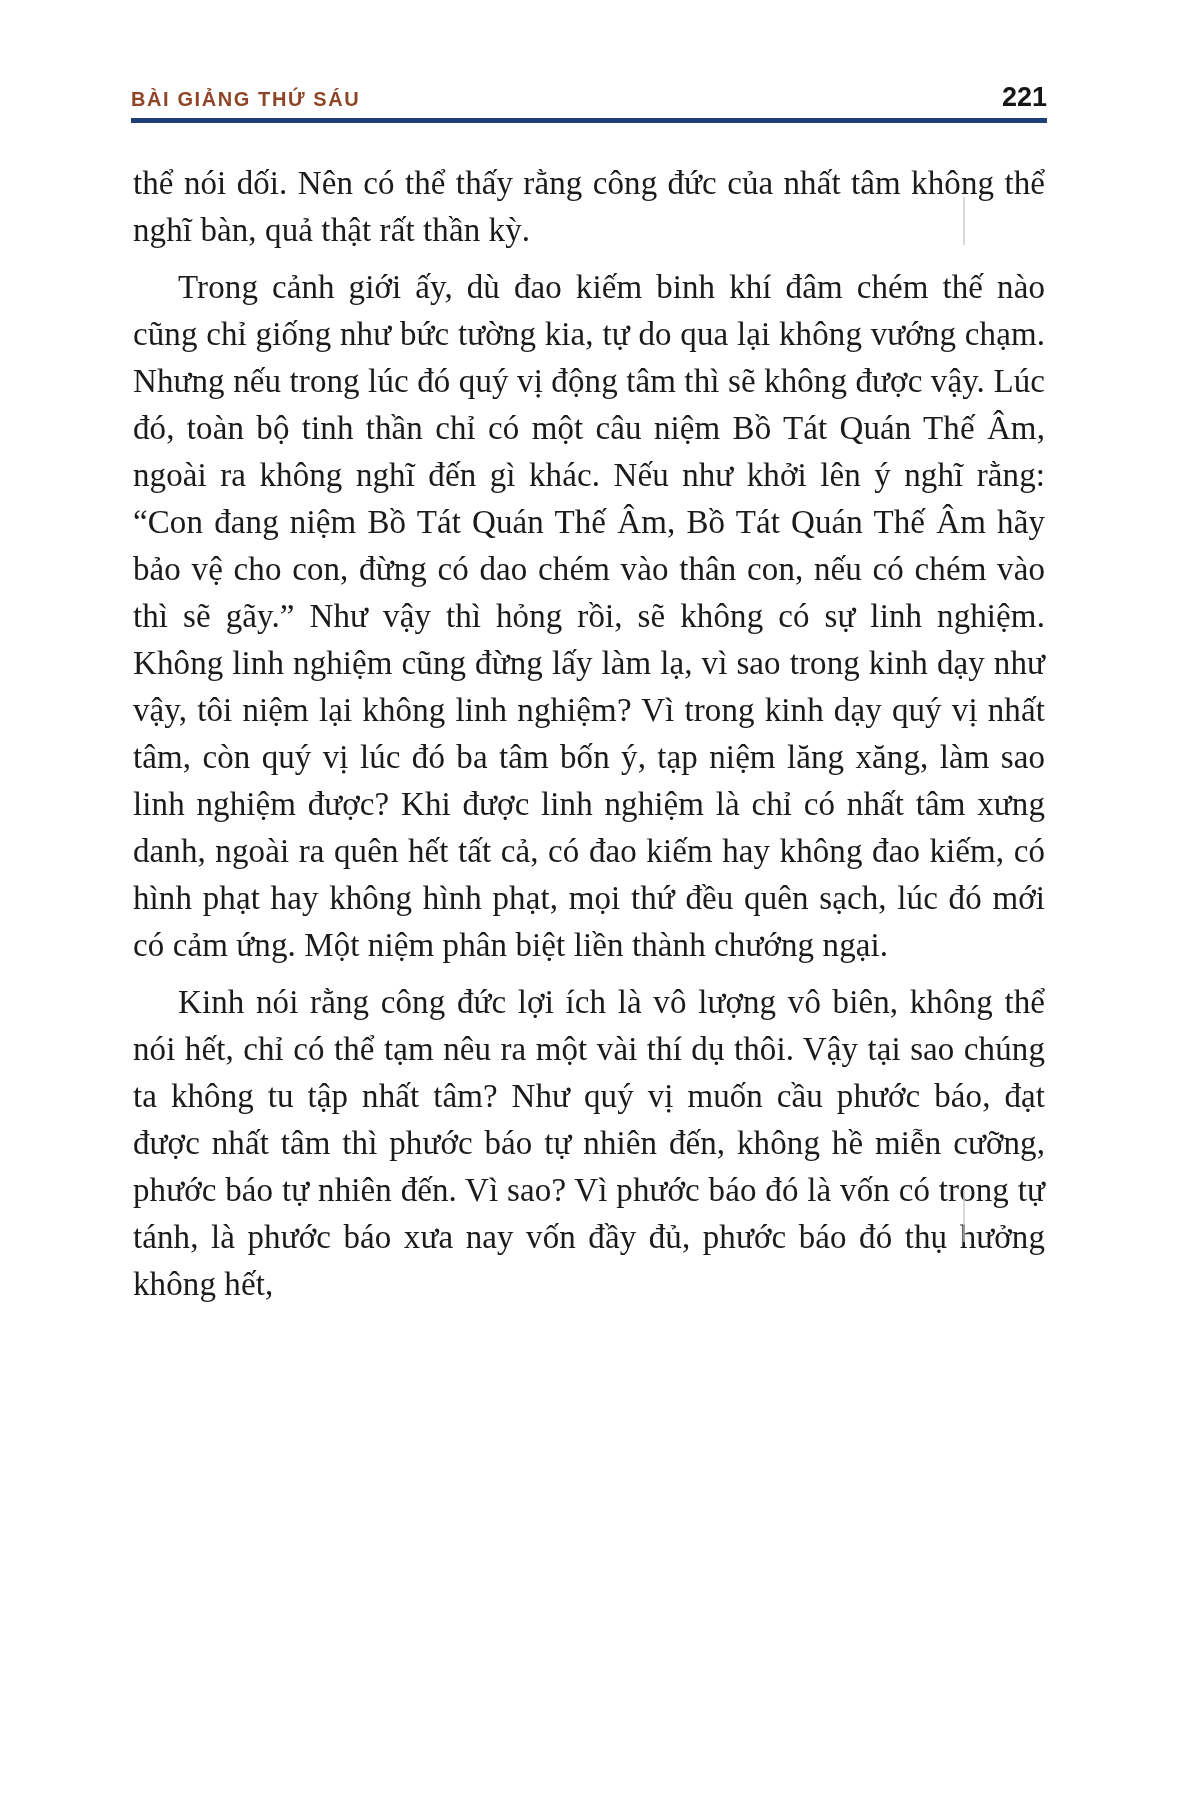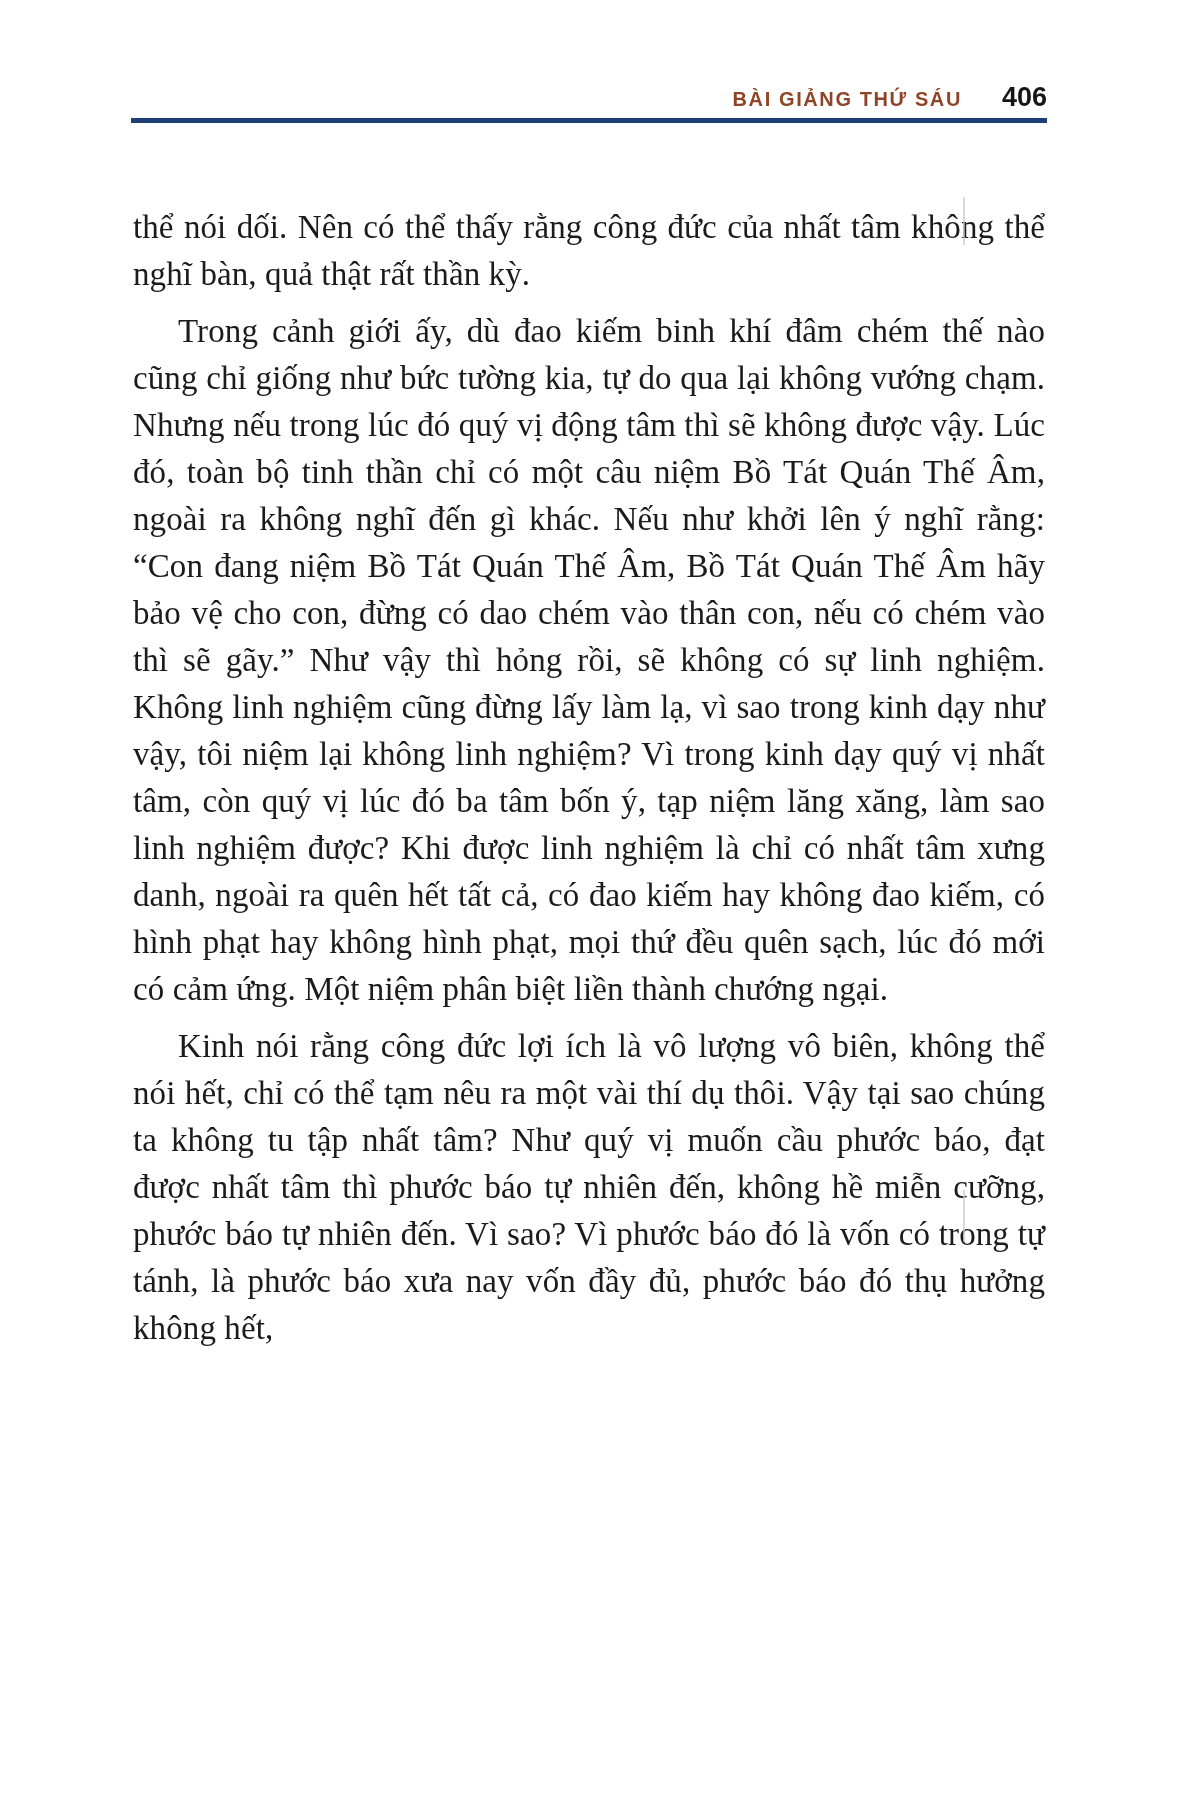--- a/index.html
+++ b/index.html
@@ -17,21 +17,21 @@
     font-family: "Liberation Serif", serif;
   }
   .header {
     position: absolute;
     left: 131px;
     right: 153px;
     top: 84px;
   }
   .header-row {
     display: flex;
-    justify-content: flex-end;
+    justify-content: space-between;
     align-items: flex-end;
     gap: 40px;
   }
   .running-title {
     font-family: "Liberation Sans", sans-serif;
     font-weight: bold;
     font-size: 20px;
     letter-spacing: 1.6px;
     color: #8e4527;
   }
@@ -51,21 +51,20 @@
   .body-text {
     position: absolute;
     left: 133px;
     width: 912px;
     top: 160px;
     font-size: 33px;
     line-height: 47px;
     color: #1b1b1b;
     text-align: justify;
     letter-spacing: 0.1px;
-    margin-top: 44px;
   }
   .body-text p {
     margin: 0 0 10px 0;
   }
   .body-text p.indent {
     text-indent: 45px;
     font-family: Liberation Serif, serif;
   }
   .scan-artifact {
     position: absolute;
@@ -77,21 +76,21 @@
   .artifact-2 { left: 963px; top: 1190px; height: 52px; }
 </style>
 </head>
 <body>
 
 <div class="page">
 
   <div class="header">
     <div class="header-row">
       <span class="running-title">BÀI GIẢNG THỨ SÁU</span>
-      <span class="page-number">406</span>
+      <span class="page-number">221</span>
     </div>
     <div class="header-rule"></div>
   </div>
 
   <div class="body-text">
       <p class="para">thể nói dối. Nên có thể thấy rằng công đức của nhất tâm không thể nghĩ bàn, quả thật rất thần kỳ.</p>
       <p class="para indent">Trong cảnh giới ấy, dù đao kiếm binh khí đâm chém thế nào cũng chỉ giống như bức tường kia, tự do qua lại không vướng chạm. Nhưng nếu trong lúc đó quý vị động tâm thì sẽ không được vậy. Lúc đó, toàn bộ tinh thần chỉ có một câu niệm Bồ Tát Quán Thế Âm, ngoài ra không nghĩ đến gì khác. Nếu như khởi lên ý nghĩ rằng: “Con đang niệm Bồ Tát Quán Thế Âm, Bồ Tát Quán Thế Âm hãy bảo vệ cho con, đừng có dao chém vào thân con, nếu có chém vào thì sẽ gãy.” Như vậy thì hỏng rồi, sẽ không có sự linh nghiệm. Không linh nghiệm cũng đừng lấy làm lạ, vì sao trong kinh dạy như vậy, tôi niệm lại không linh nghiệm? Vì trong kinh dạy quý vị nhất tâm, còn quý vị lúc đó ba tâm bốn ý, tạp niệm lăng xăng, làm sao linh nghiệm được? Khi được linh nghiệm là chỉ có nhất tâm xưng danh, ngoài ra quên hết tất cả, có đao kiếm hay không đao kiếm, có hình phạt hay không hình phạt, mọi thứ đều quên sạch, lúc đó mới có cảm ứng. Một niệm phân biệt liền thành chướng ngại.</p>
       <p class="para indent">Kinh nói rằng công đức lợi ích là vô lượng vô biên, không thể nói hết, chỉ có thể tạm nêu ra một vài thí dụ thôi. Vậy tại sao chúng ta không tu tập nhất tâm? Như quý vị muốn cầu phước báo, đạt được nhất tâm thì phước báo tự nhiên đến, không hề miễn cưỡng, phước báo tự nhiên đến. Vì sao? Vì phước báo đó là vốn có trong tự tánh, là phước báo xưa nay vốn đầy đủ, phước báo đó thụ hưởng không hết,</p>
     </div>
 

